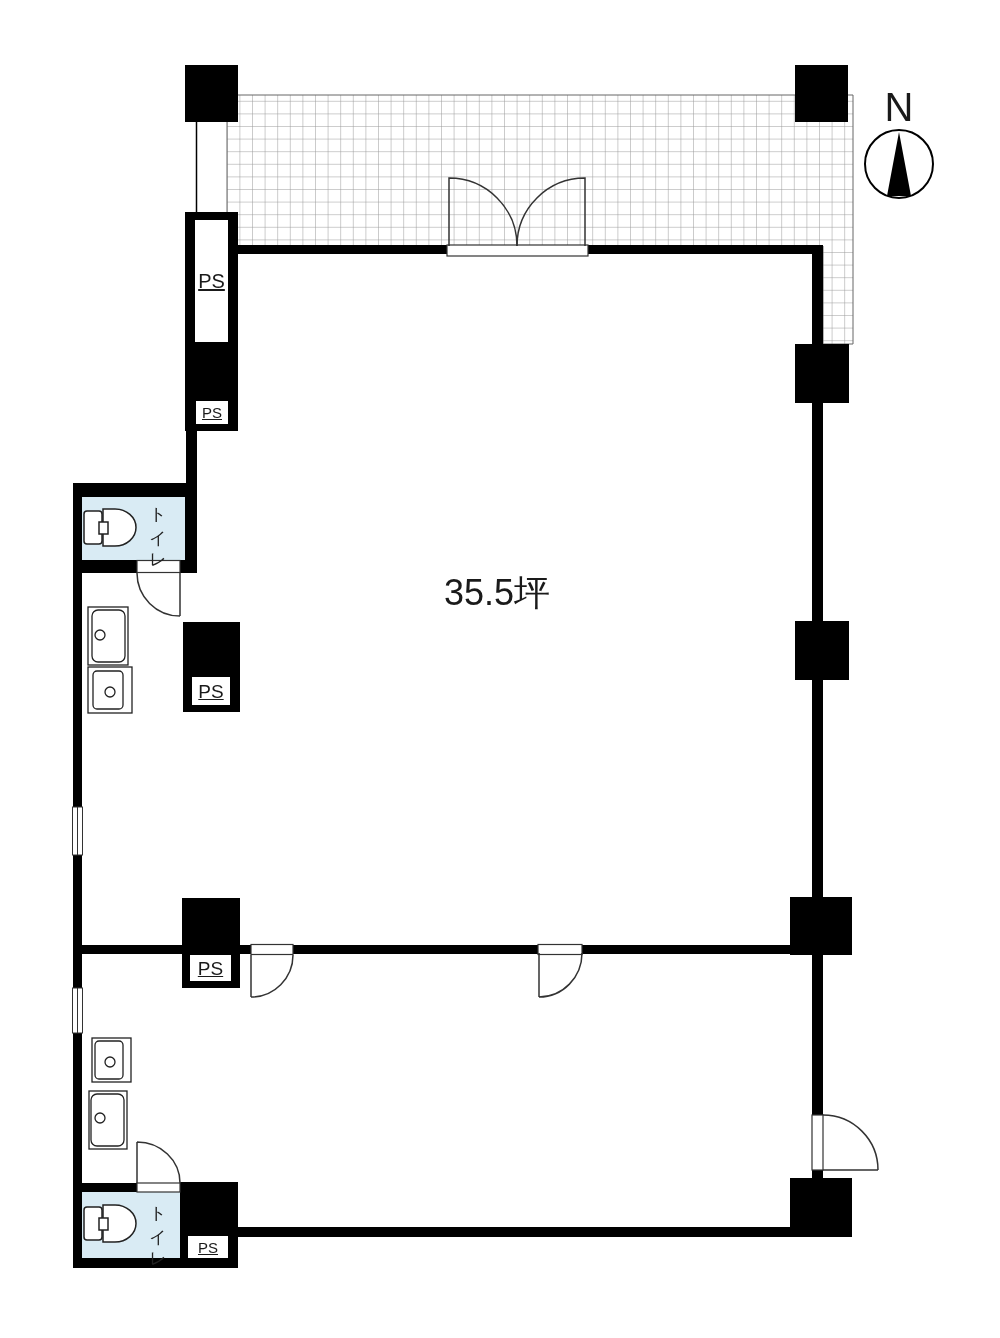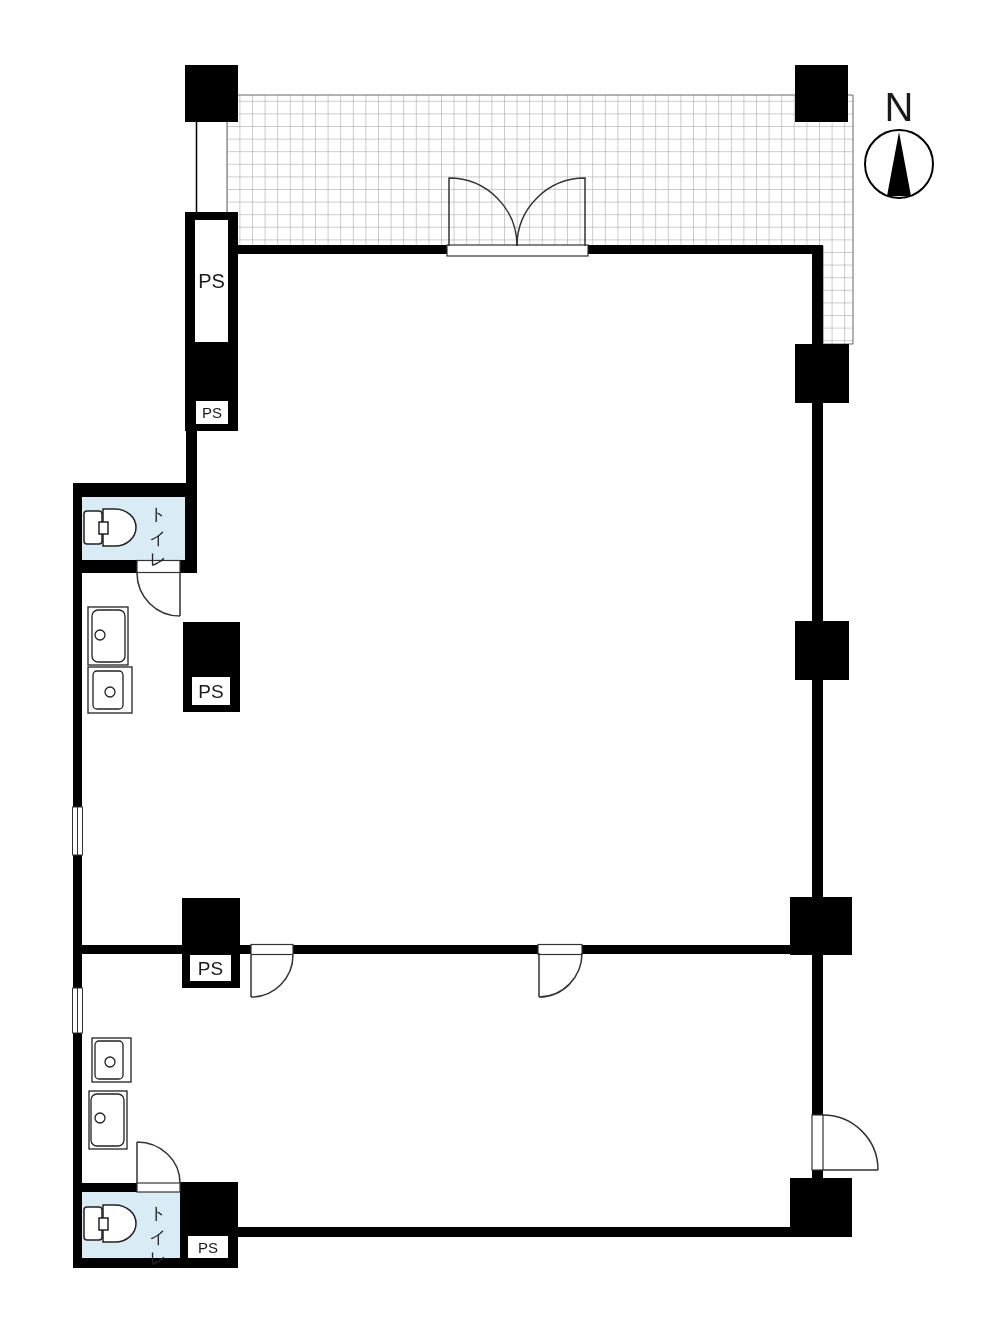--- a/index.html
+++ b/index.html
@@ -3,21 +3,21 @@
 <meta charset="utf-8">
 <style>
   html,body{margin:0;padding:0;background:#ffffff;}
   .stage{
     position:relative;width:1000px;height:1338px;background:#ffffff;
     font-family:"Liberation Sans", sans-serif;color:#1a1a1a;overflow:hidden;
   }
   .stage svg{position:absolute;left:0;top:0;}
   .lbl{position:absolute;display:flex;align-items:center;justify-content:center;
        color:#1a1a1a;line-height:1;}
-  .ps-box{background:#ffffff;}
+  .ps-box{background:#ffffff;text-decoration:underline;}
   .ps1{left:195px;top:220px;width:33px;height:122px;font-size:20px;}
   .ps2{left:196px;top:401px;width:32px;height:23px;font-size:15px;}
   .ps3{left:192px;top:677px;width:38px;height:28px;font-size:19px;}
   .ps4{left:190px;top:955px;width:41px;height:26px;font-size:19px;}
   .ps5{left:188px;top:1236px;width:40px;height:22px;font-size:15px;}
   .area-lbl{left:377px;top:570px;width:240px;height:46px;font-size:36px;}
   .vtext{writing-mode:vertical-rl;text-orientation:upright;letter-spacing:4px;
          font-size:17px;color:#222;}
   .toilet1{left:146px;top:494px;width:24px;height:72px;}
   .toilet2{left:146px;top:1193px;width:24px;height:72px;}
@@ -154,20 +154,21 @@
       </g>
     </g>
 
     <g>
       <circle cx="899" cy="164" r="34" fill="#ffffff" stroke="#000" stroke-width="2"></circle>
       <polygon points="899,132 887,196 911,196" fill="#000"></polygon>
     </g>
   </svg>
 
   <div class="lbl north-n">N</div>
+  <div class="lbl area-lbl">35.5坪</div>
 
   <div class="lbl ps-box ps1">PS</div>
   <div class="lbl ps-box ps2">PS</div>
   <div class="lbl ps-box ps3">PS</div>
   <div class="lbl ps-box ps4">PS</div>
   <div class="lbl ps-box ps5">PS</div>
 
   <div class="lbl vtext toilet1">トイレ</div>
   <div class="lbl vtext toilet2">トイレ</div>
 

